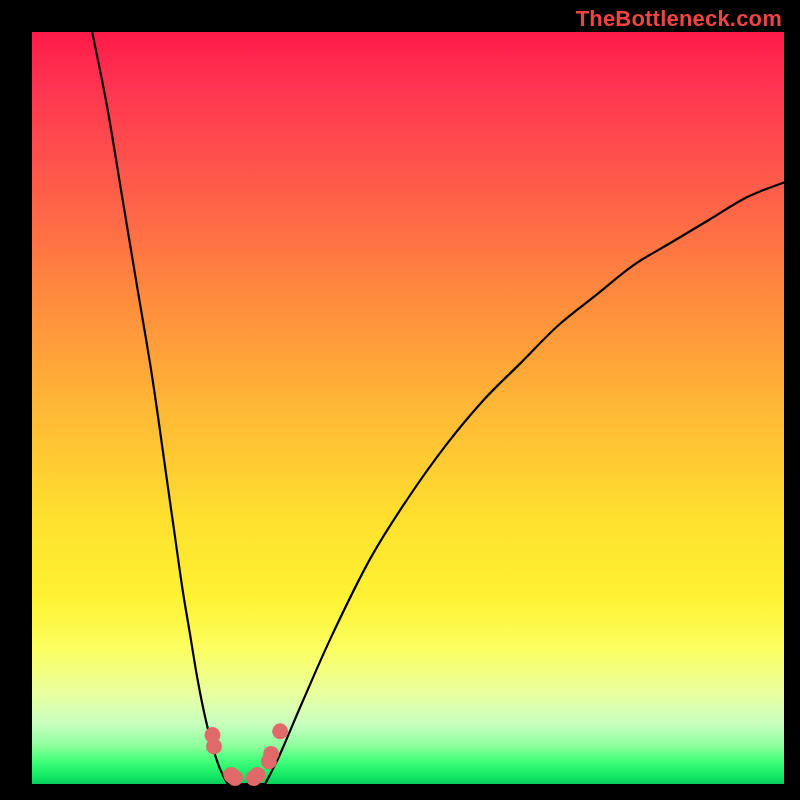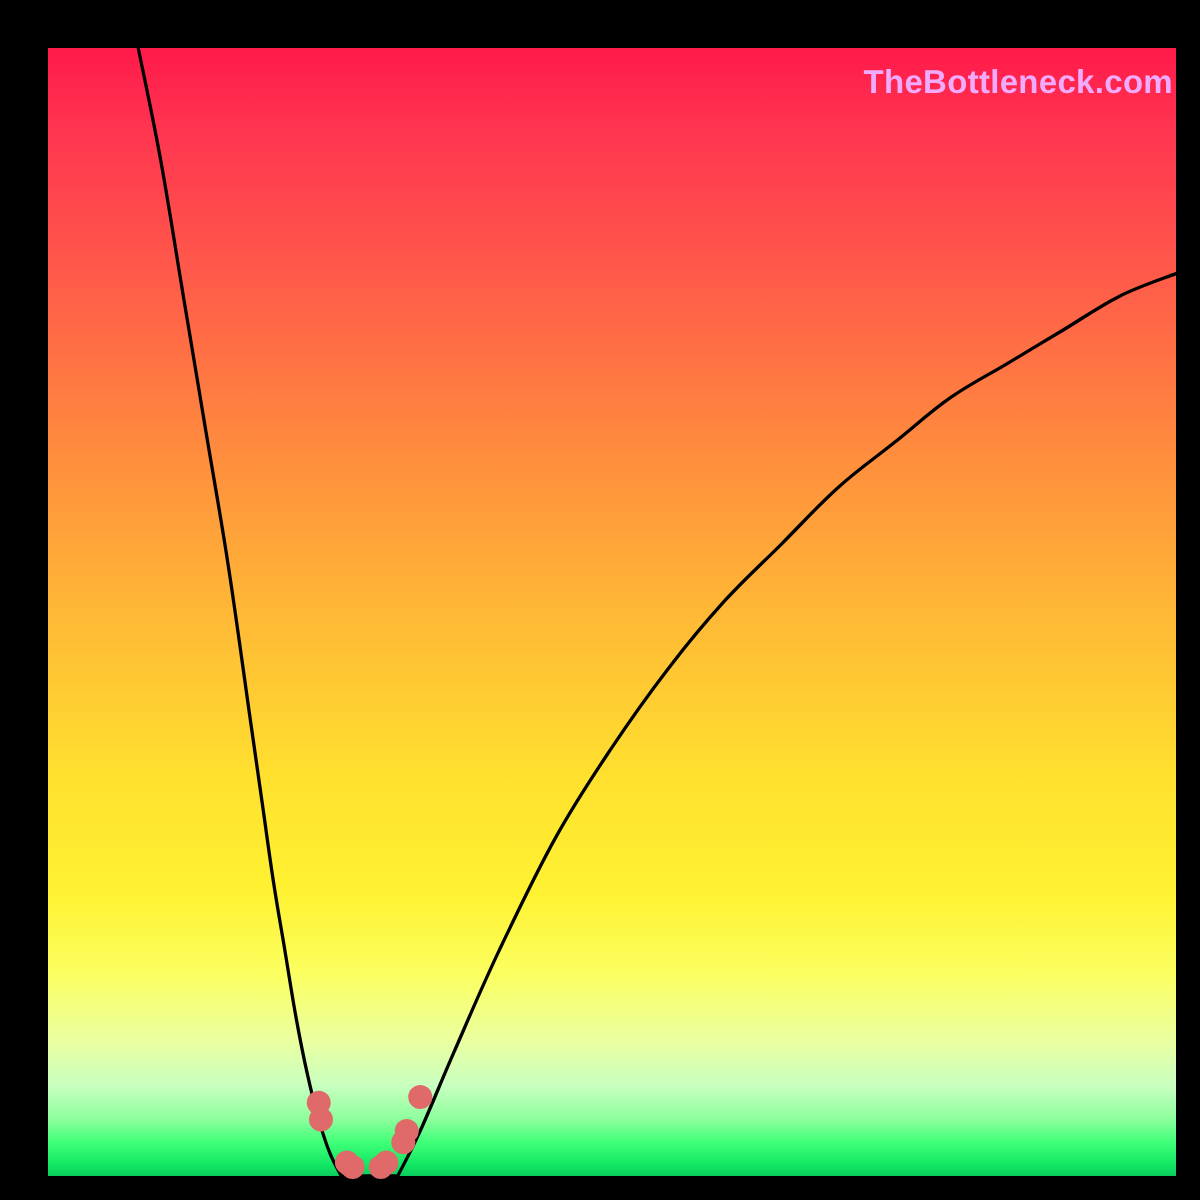--- a/index.html
+++ b/index.html
@@ -33,23 +33,22 @@
       #8cff9c 95%,
       #40ff78 97%,
       #12e864 99%,
       #0acc5c 100%
     );
   }
   .watermark {
     position: absolute;
     font-family: Arial, Helvetica, sans-serif;
     font-weight: 600;
-    color: #f0abfc;
+    color: #ef4444;
     letter-spacing: 0.2px;
-    margin-top: 36px;
   }
   svg.curves {
     position: absolute;
     left: 0;
     top: 0;
   }
 </style>
 </head>
 <body>
 

